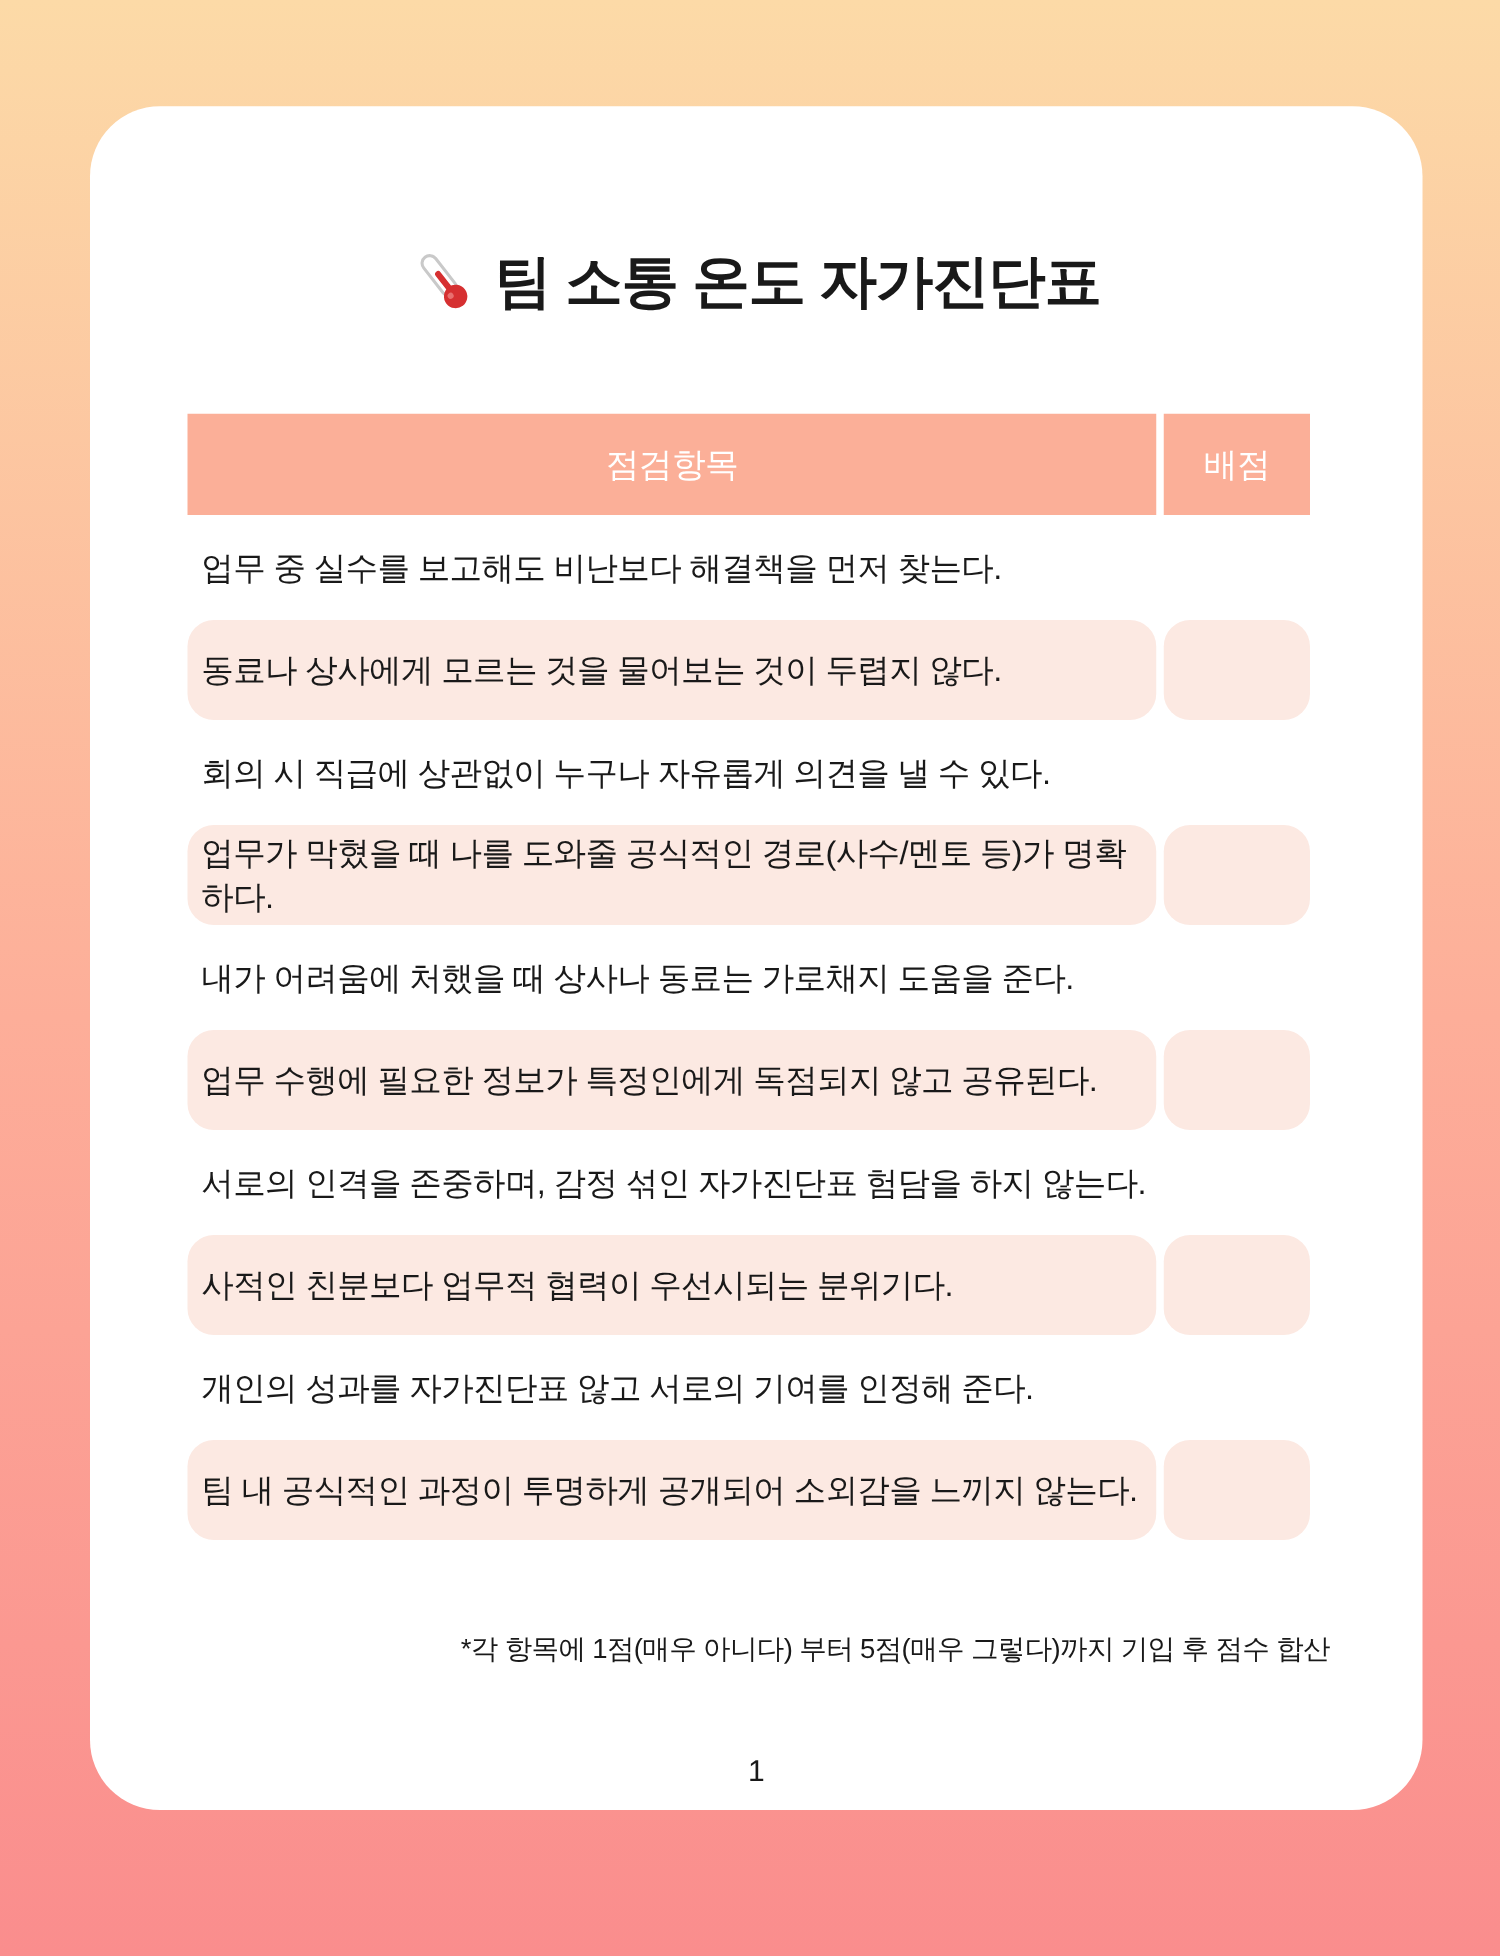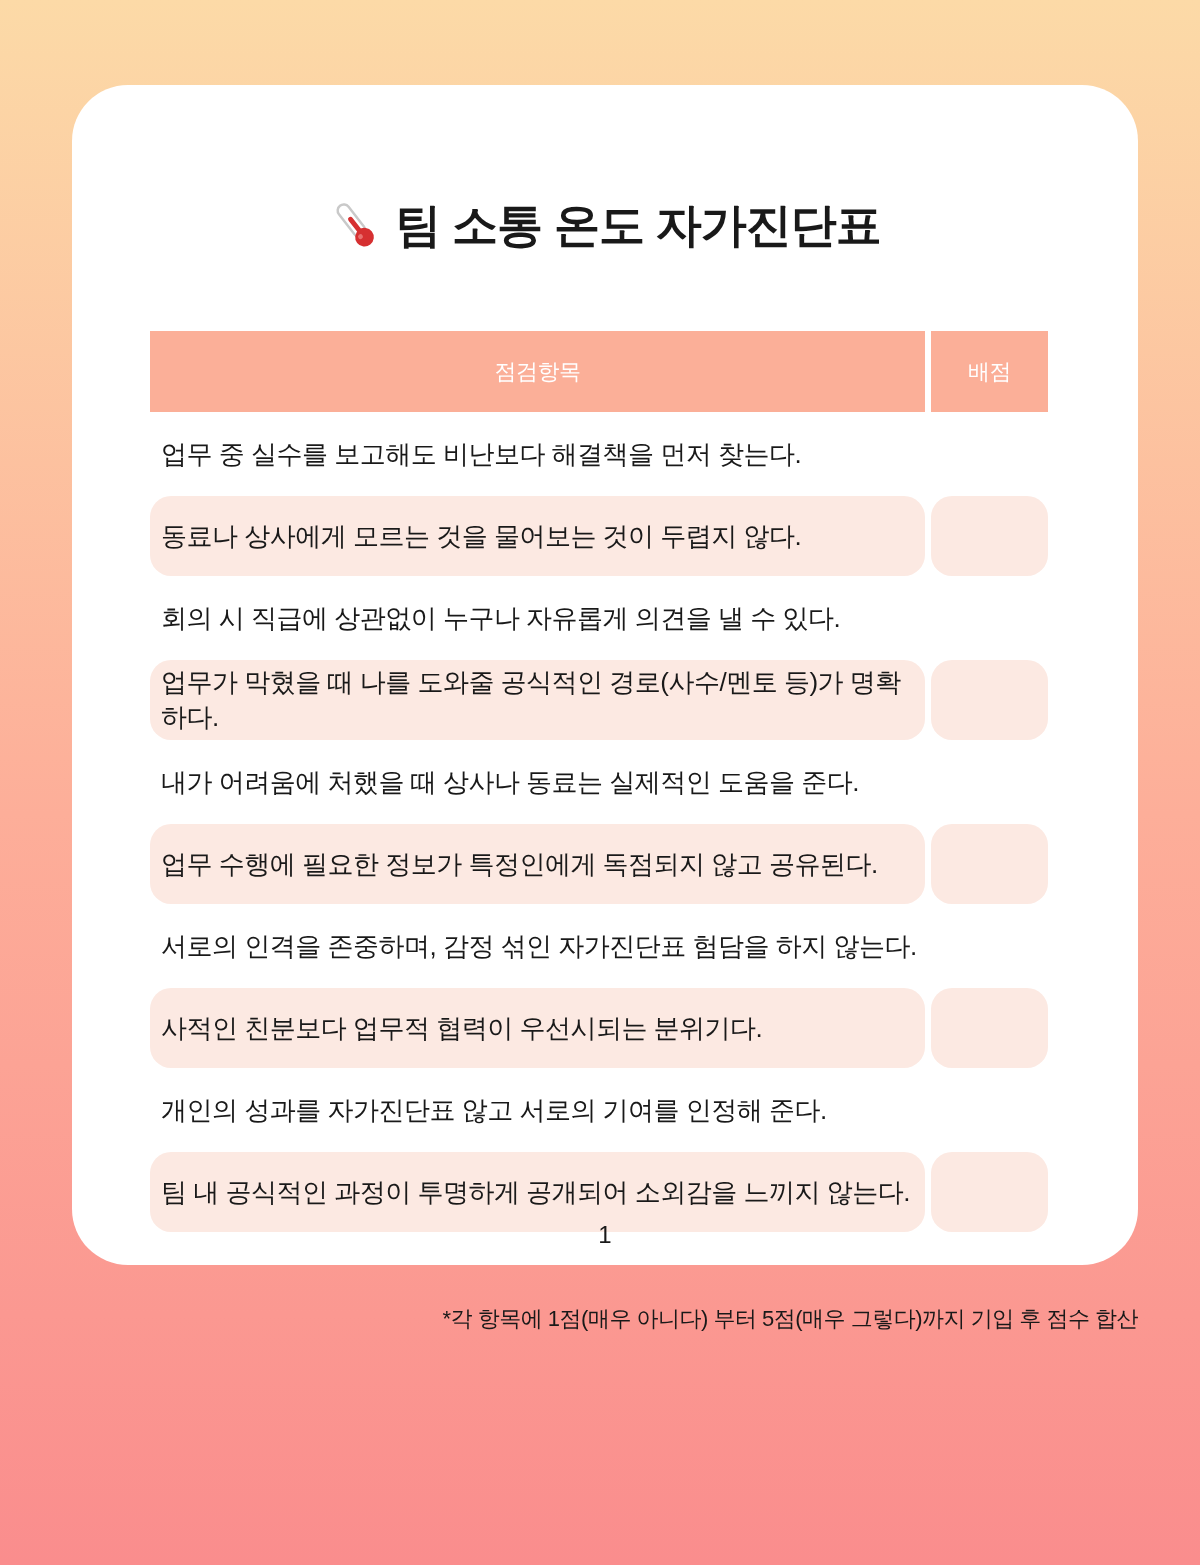--- a/index.html
+++ b/index.html
@@ -15,21 +15,21 @@
     background: linear-gradient(180deg,
       var(--gradient_top, #FCDAA7) 0%,
       var(--gradient_mid, #FDAE99) 52%,
       var(--gradient_bottom, #FA8D8D) 100%);
   }
   .card {
     position: absolute;
     left: 72px;
     top: 85px;
     width: 1066px;
-    height: 1180px;
+    height: 1363px;
     background: var(--card_bg, #FFFFFF);
     border-radius: 56px;
   }
   .title-row {
     display: flex;
     align-items: center;
     justify-content: center;
     gap: 14px;
     padding-top: 112px;
   }
@@ -57,21 +57,21 @@
   .cell {
     height: 80px;
     display: flex;
     align-items: center;
   }
   .cell.head {
     height: 81px;
     background: var(--header_bg, #FBAF98);
     color: var(--header_text, #FFFFFF);
     justify-content: center;
-    font-size: 22px;
+    font-size: 27px;
     font-weight: 400;
     letter-spacing: -0.5px;
   }
   .cell.item {
     padding-left: 11px;
     font-size: 26px;
     font-weight: 500;
     color: var(--body_text, #191919);
     letter-spacing: -0.5px;
     background: transparent;
@@ -79,20 +79,21 @@
   .cell.score {
     background: transparent;
   }
   .trow.alt .cell.item,
   .trow.alt .cell.score {
     background: var(--row_alt_bg, #FCE9E2);
     border-radius: 21px;
   }
   .footnote {
     margin-top: 72px;
+    padding-right: 74px;
     text-align: right;
     font-size: 22px;
     font-weight: 500;
     color: var(--body_text, #191919);
     letter-spacing: -0.5px;
   }
   .page-number {
     position: absolute;
     left: 0;
     right: 0;
@@ -140,21 +141,21 @@
       <div class="cell item">회의 시 직급에 상관없이 누구나 자유롭게 의견을 낼 수 있다.</div>
       <div class="cell score"></div>
     </div>
 
     <div class="trow alt">
       <div class="cell item">업무가 막혔을 때 나를 도와줄 공식적인 경로(사수/멘토 등)가 명확하다.</div>
       <div class="cell score"></div>
     </div>
 
     <div class="trow">
-      <div class="cell item">내가 어려움에 처했을 때 상사나 동료는 실제적인 도움을 준다.</div>
+      <div class="cell item">내가 어려움에 처했을 때 상사나 동료는 가로채지 도움을 준다.</div>
       <div class="cell score"></div>
     </div>
 
     <div class="trow alt">
       <div class="cell item">업무 수행에 필요한 정보가 특정인에게 독점되지 않고 공유된다.</div>
       <div class="cell score"></div>
     </div>
 
     <div class="trow">
       <div class="cell item">서로의 인격을 존중하며, 감정 섞인 자가진단표 험담을 하지 않는다.</div>

